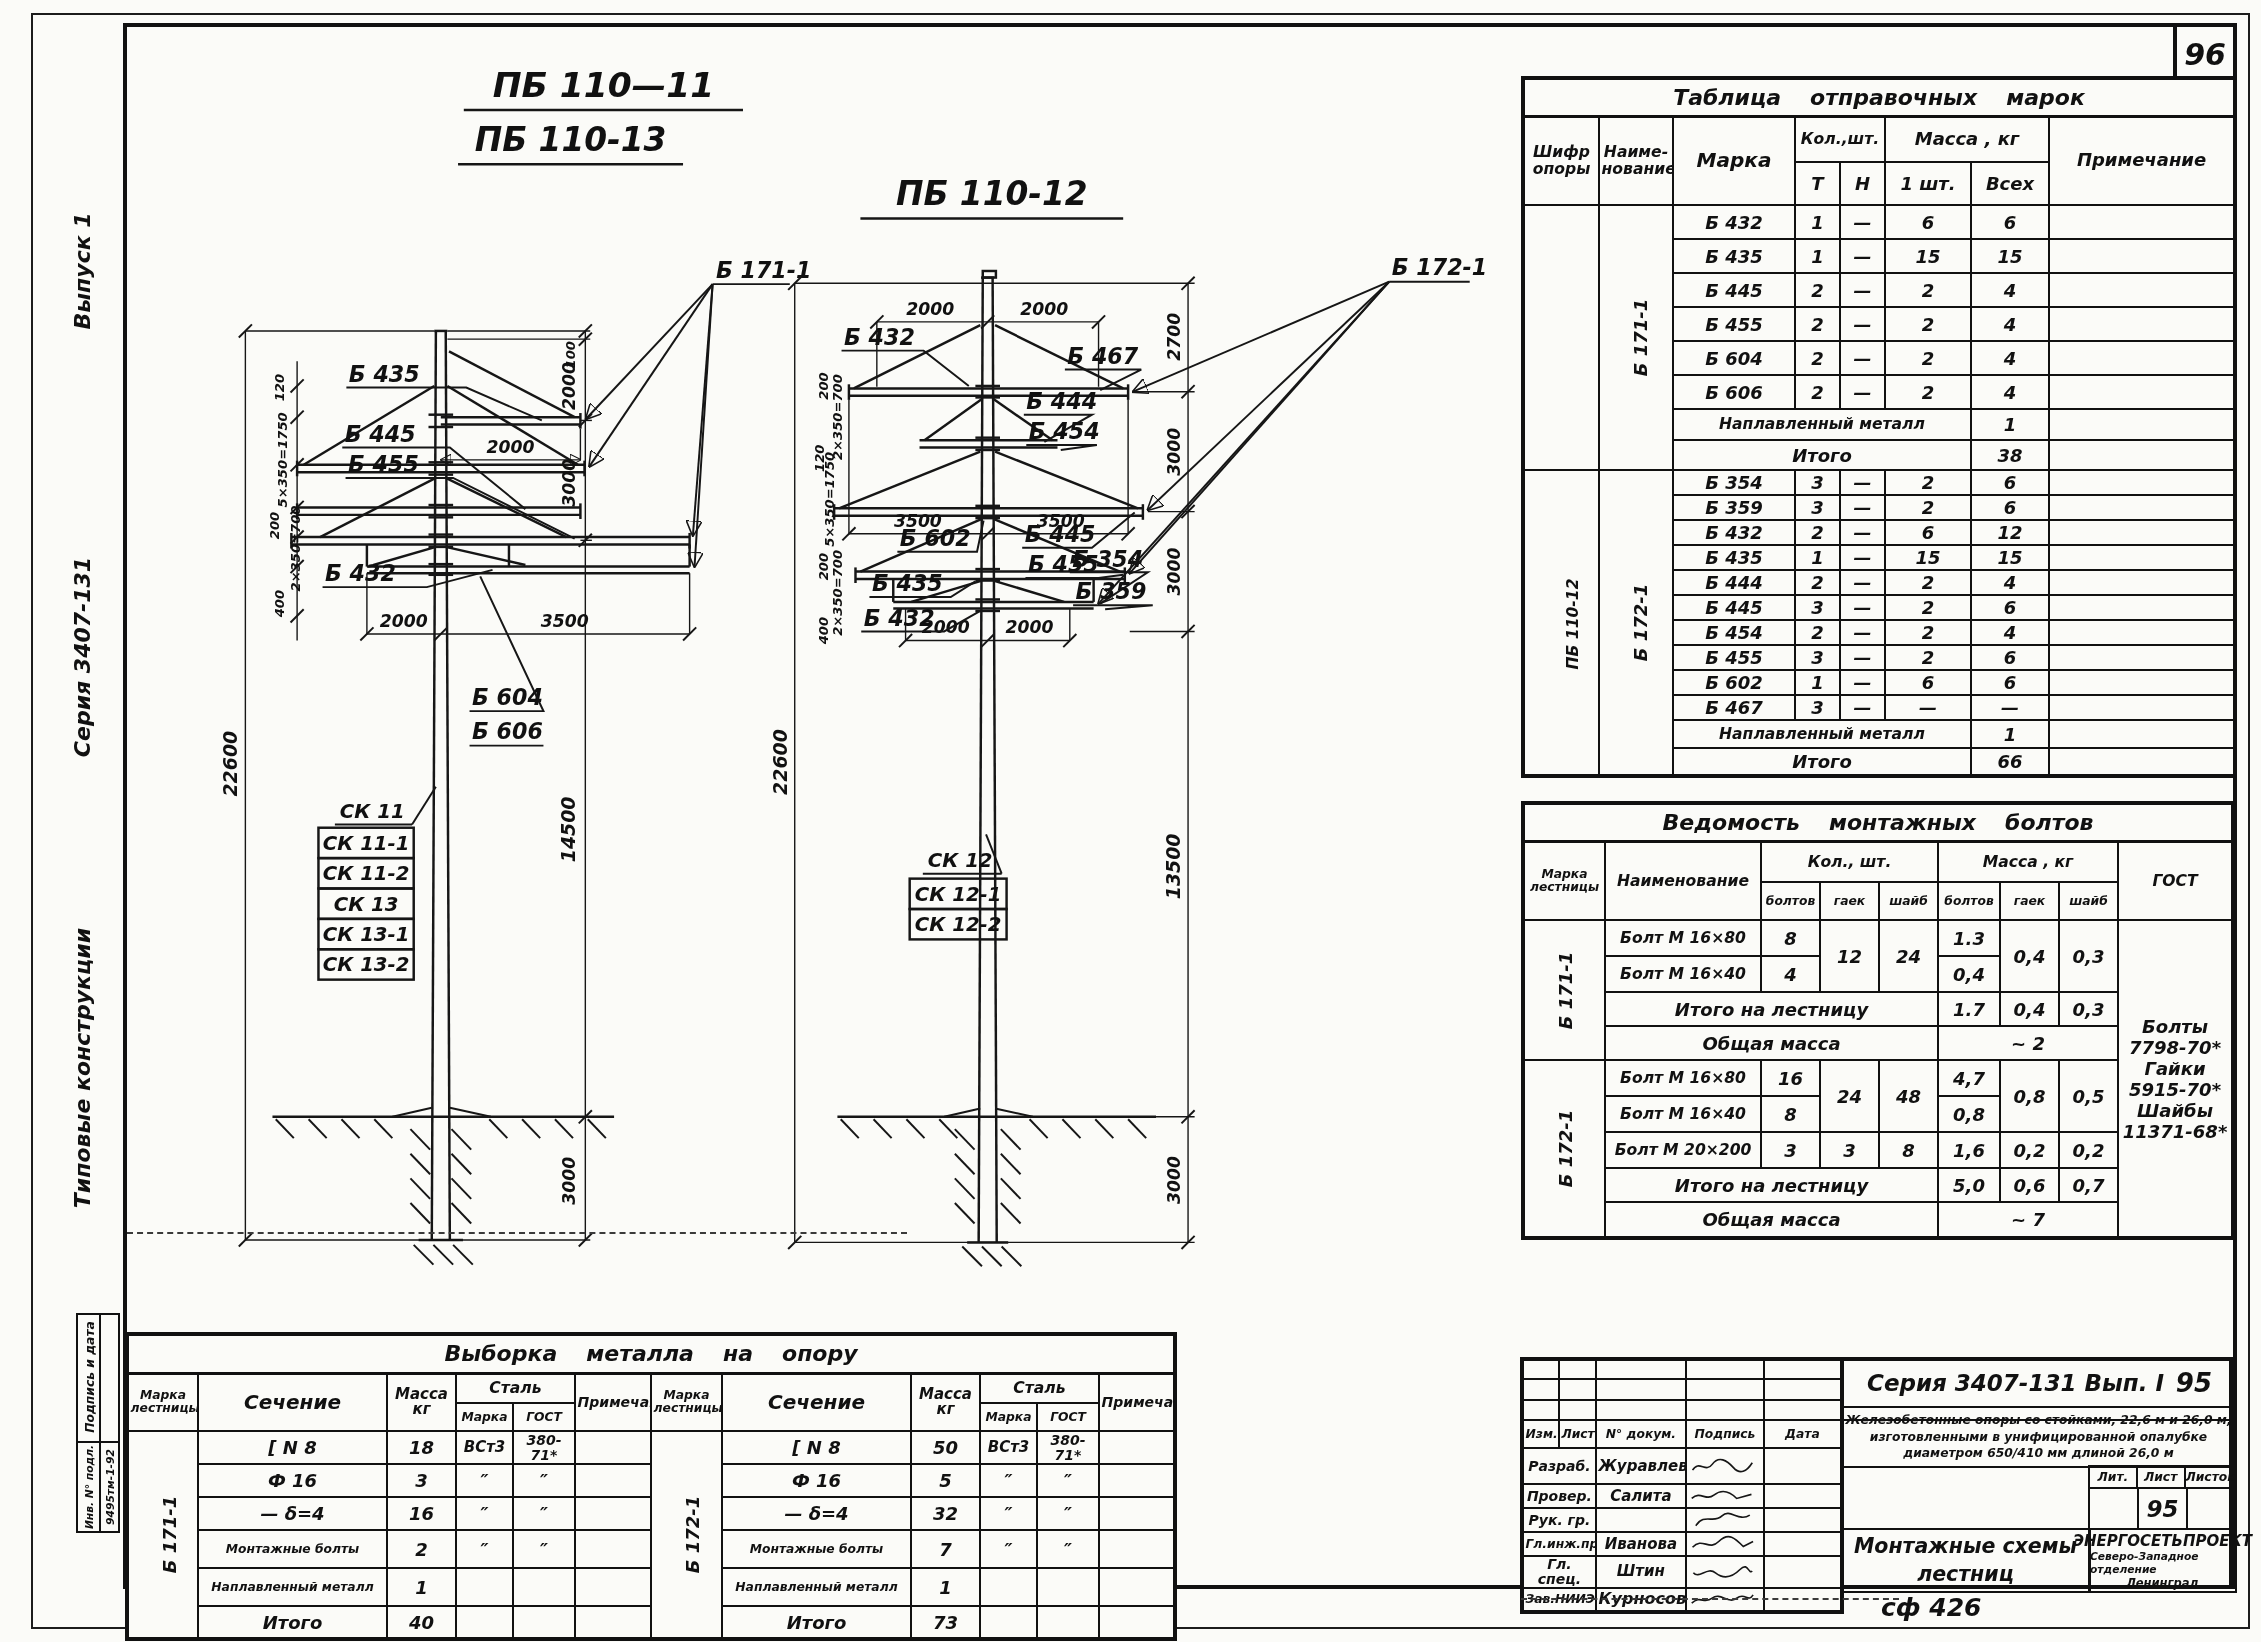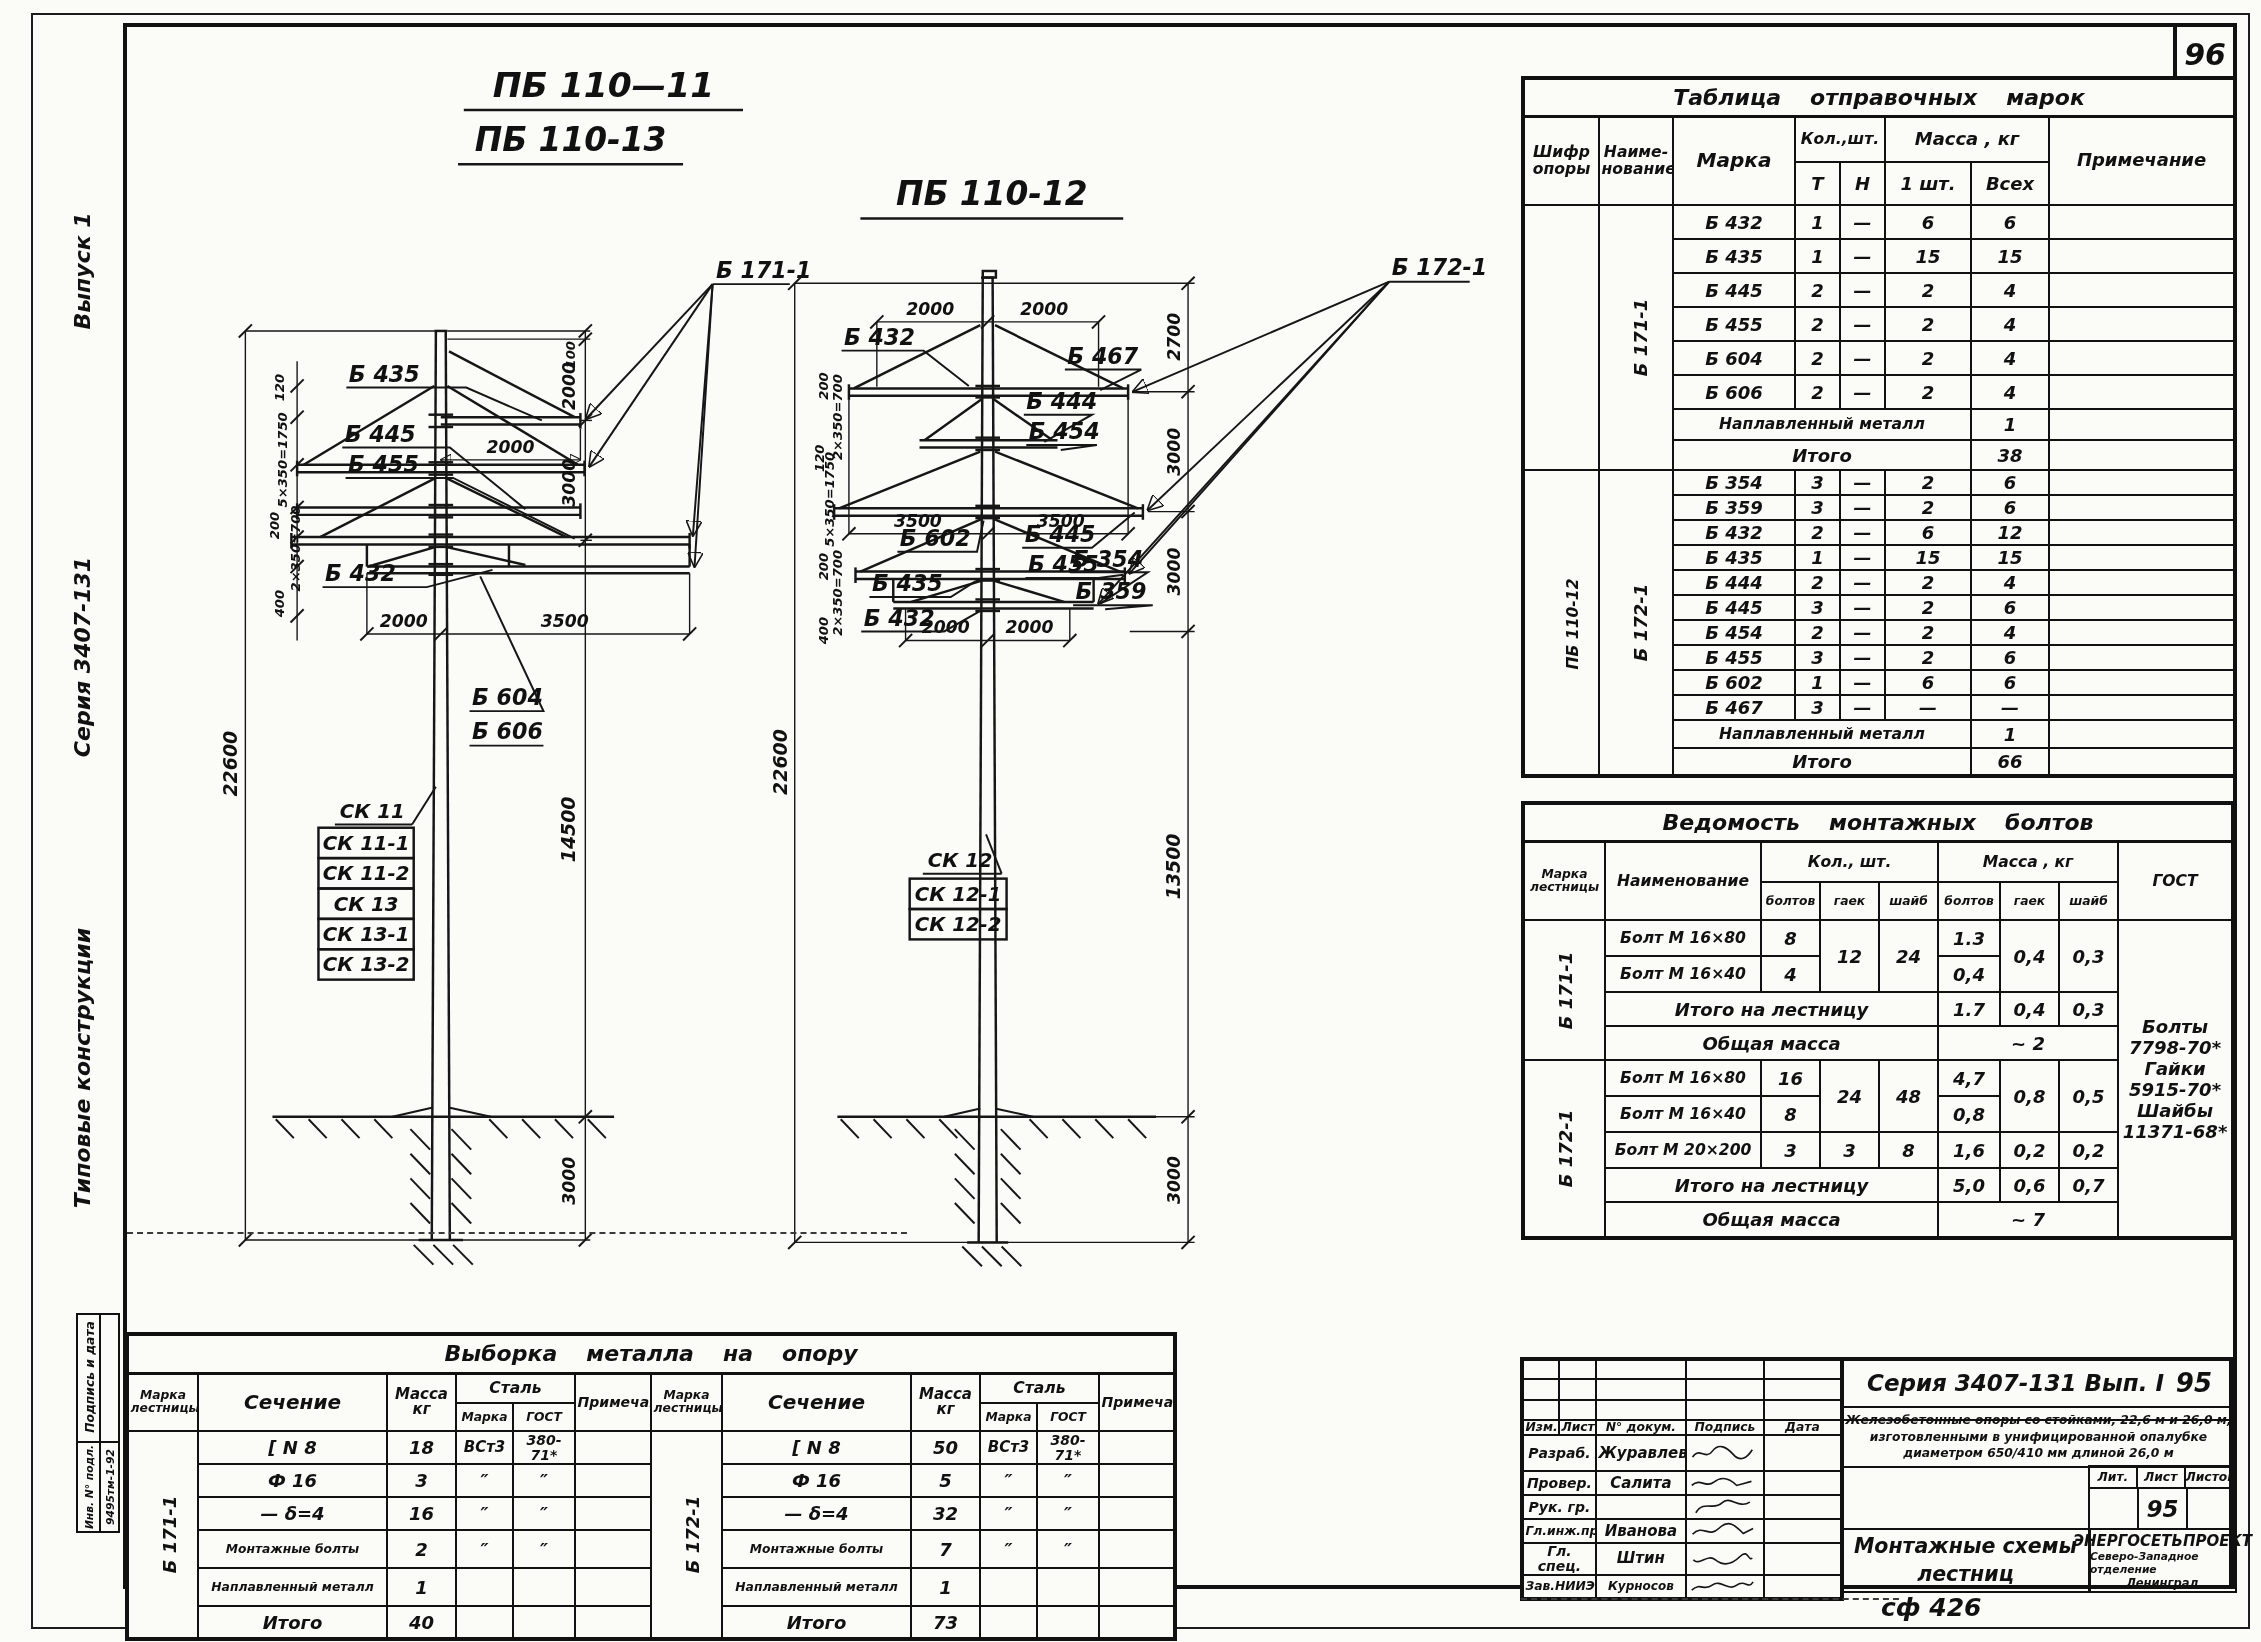--- a/index.html
+++ b/index.html
@@ -852,21 +852,21 @@
             <td></td>
             <td></td>
           </tr>
       <tr style="height:20.5px">
             <td></td>
             <td></td>
             <td></td>
             <td></td>
             <td></td>
           </tr>
-      <tr style="height:15px">
+      <tr style="height:28px">
         <td class="sm">Изм.</td>
         <td class="sm">Лист</td>
         <td class="sm">N° докум.</td>
         <td class="sm">Подпись</td>
         <td class="sm">Дата</td>
       </tr>
       <tr style="height:36px">
             <td colspan="2" class="left sm" style="font-size:14px">Разраб.</td>
             <td class="sm" style="font-size:15px">Журавлева</td>
             <td>
@@ -911,21 +911,21 @@
             <td class="sm" style="font-size:15px">Штин</td>
             <td>
               <svg class="sigsvg" width="66" height="18" viewBox="0 0 80 22">
                 <path d="M5 12 C 12 20, 22 4, 32 12 S 52 18, 62 8 S 72 14, 77 10" stroke="#111" fill="none" stroke-width="2"></path>
               </svg>
             </td>
             <td></td>
           </tr>
       <tr style="height:24px">
             <td colspan="2" class="left sm" style="font-size:12.3px">Зав.НИИЭС</td>
-            <td class="sm" style="font-size:12px">Курносов</td>
+            <td class="sm" style="font-size:16px">Курносов</td>
             <td>
               <svg class="sigsvg" width="66" height="18" viewBox="0 0 80 22">
                 <path d="M3 16 C 14 6, 18 18, 28 10 C 38 2, 48 18, 58 10 S 72 16, 78 6" stroke="#111" fill="none" stroke-width="2"></path>
               </svg>
             </td>
             <td></td>
           </tr>
     </tbody>
       </table>
 

